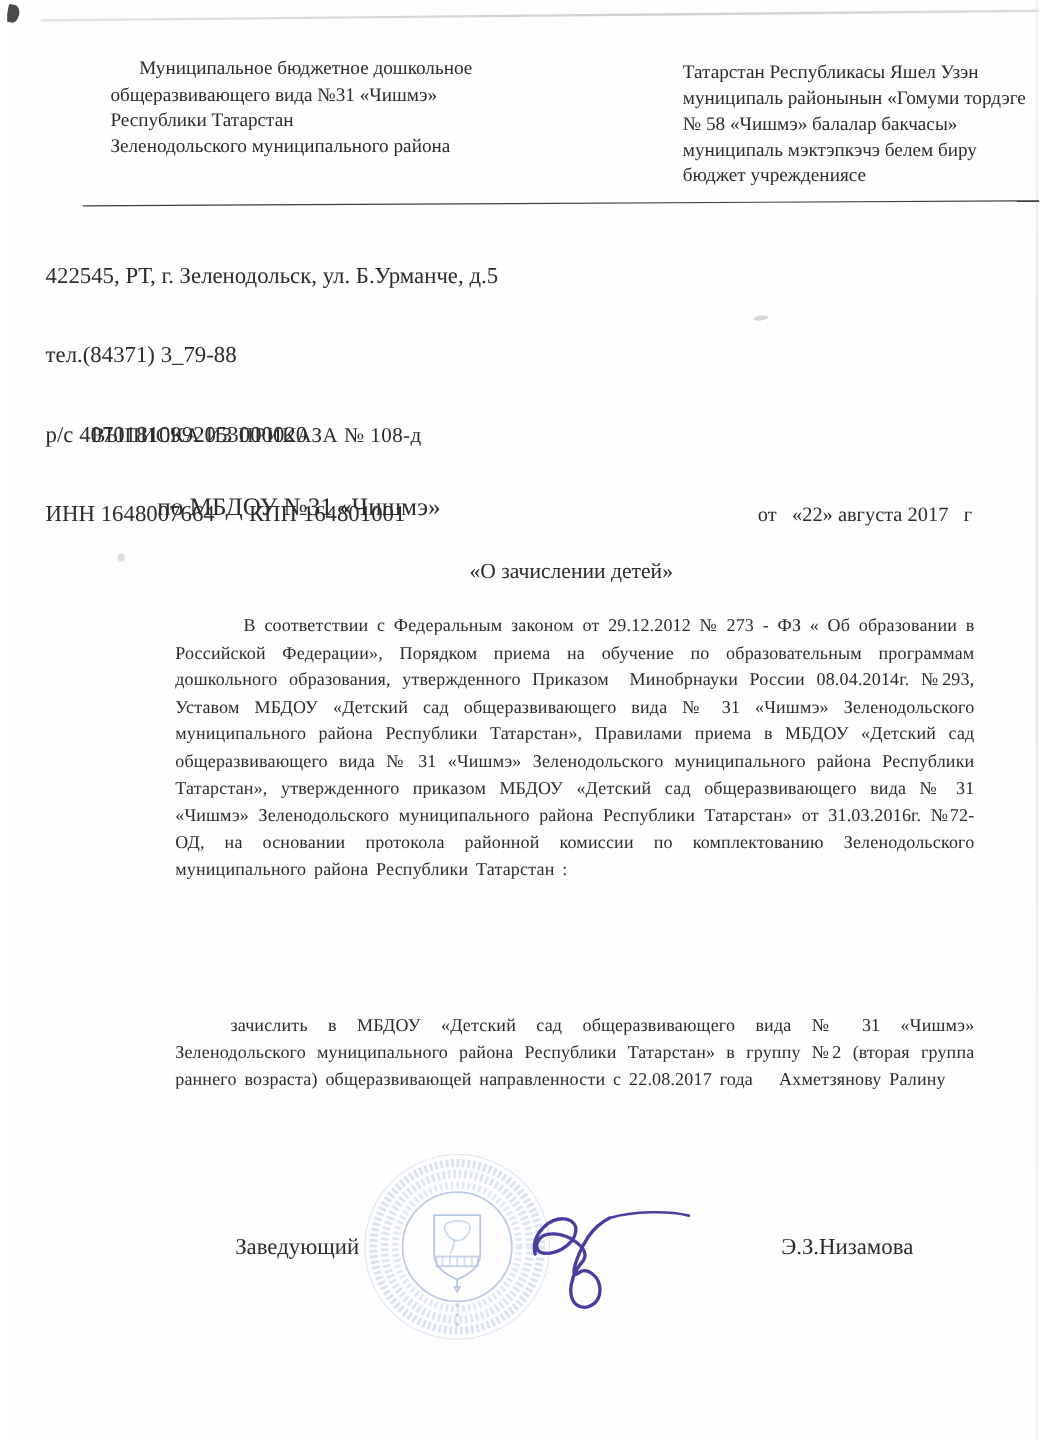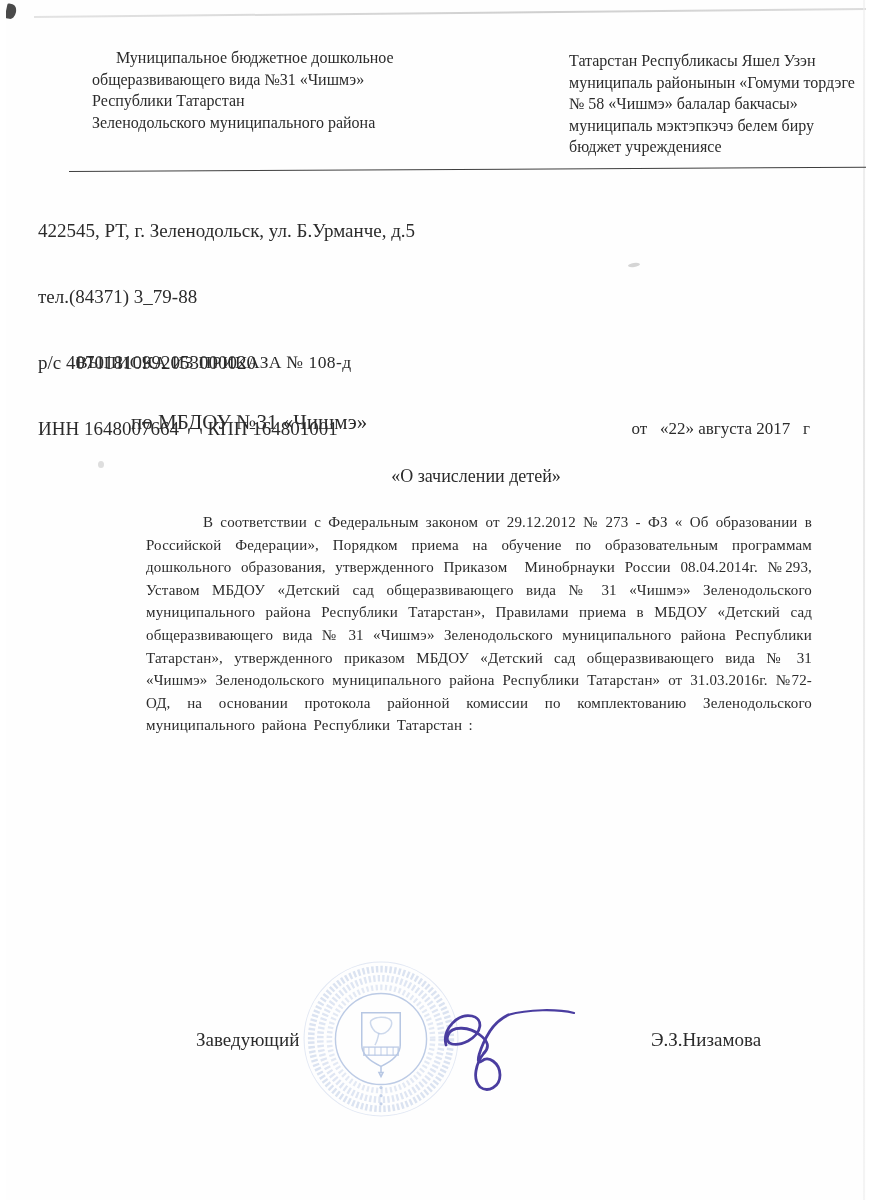--- a/index.html
+++ b/index.html
@@ -126,20 +126,21 @@
   </div>
 
   <div class="doc-title">ВЫПИСКА ИЗ ПРИКАЗА № 108-д</div>
 
   <div class="meta-issuer">по МБДОУ №31 «Чишмэ»</div>
   <div class="meta-date">от  «22» августа 2017  г</div>
 
   <div class="subject">«О зачислении детей»</div>
 
   <div class="body-par par-1">В соответствии с Федеральным законом от 29.12.2012 № 273 - ФЗ « Об образовании в Российской Федерации», Порядком приема на обучение по образовательным программам дошкольного образования, утвержденного Приказом  Минобрнауки России 08.04.2014г. №293, Уставом МБДОУ «Детский сад общеразвивающего вида № 31 «Чишмэ» Зеленодольского муниципального района Республики Татарстан», Правилами приема в МБДОУ «Детский сад общеразвивающего вида № 31 «Чишмэ» Зеленодольского муниципального района Республики Татарстан», утвержденного приказом МБДОУ «Детский сад общеразвивающего вида № 31 «Чишмэ» Зеленодольского муниципального района Республики Татарстан» от 31.03.2016г. №72-ОД, на основании протокола районной комиссии по комплектованию Зеленодольского муниципального района Республики Татарстан :</div>
+  <div class="body-par par-2">зачислить в МБДОУ «Детский сад общеразвивающего вида № 31 «Чишмэ» Зеленодольского муниципального района Республики Татарстан» в группу №2 (вторая группа раннего возраста) общеразвивающей направленности с 22.08.2017 года   Ахметзянову Ралину</div>
 
   <div class="sig-role">Заведующий</div>
 
   <svg class="stamp" viewBox="0 0 160 160" aria-hidden="true">
     <g fill="none" stroke="#9db3da">
       <circle cx="80" cy="80" r="76" stroke-width="1" opacity="0.35"></circle>
       <circle cx="80" cy="80" r="45" stroke-width="1.4" opacity="0.8"></circle>
 
       <circle cx="80" cy="80" r="69" stroke-width="6.5" stroke-dasharray="2.4 2.1" opacity="0.42"></circle>
       <circle cx="80" cy="80" r="60" stroke-width="6.5" stroke-dasharray="2.3 2.2" opacity="0.38"></circle>

